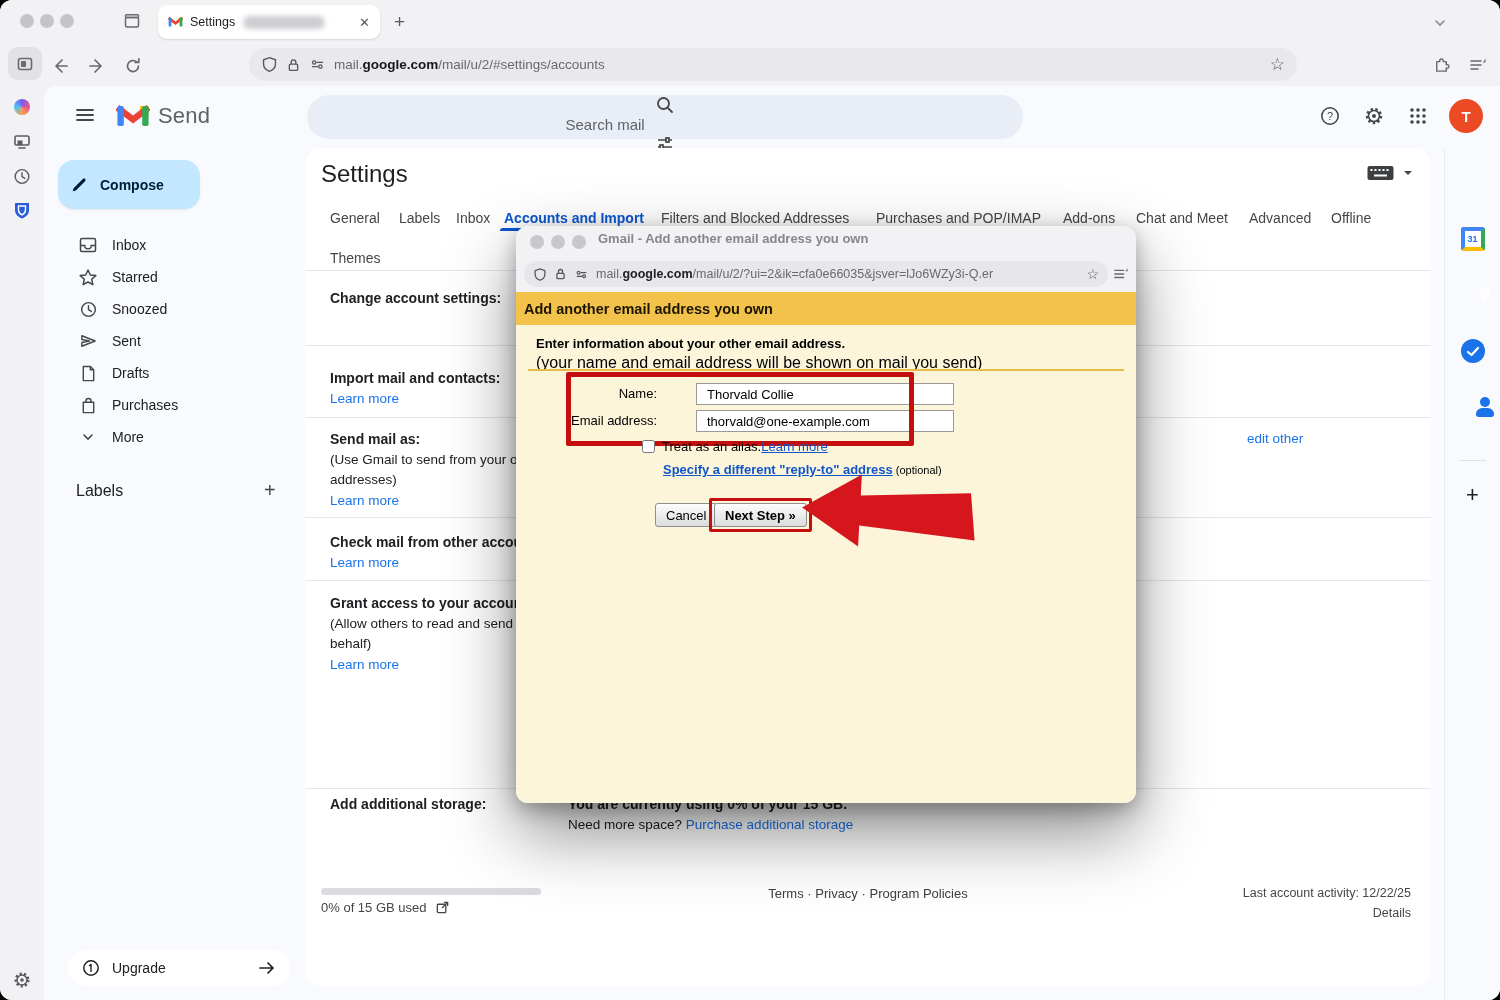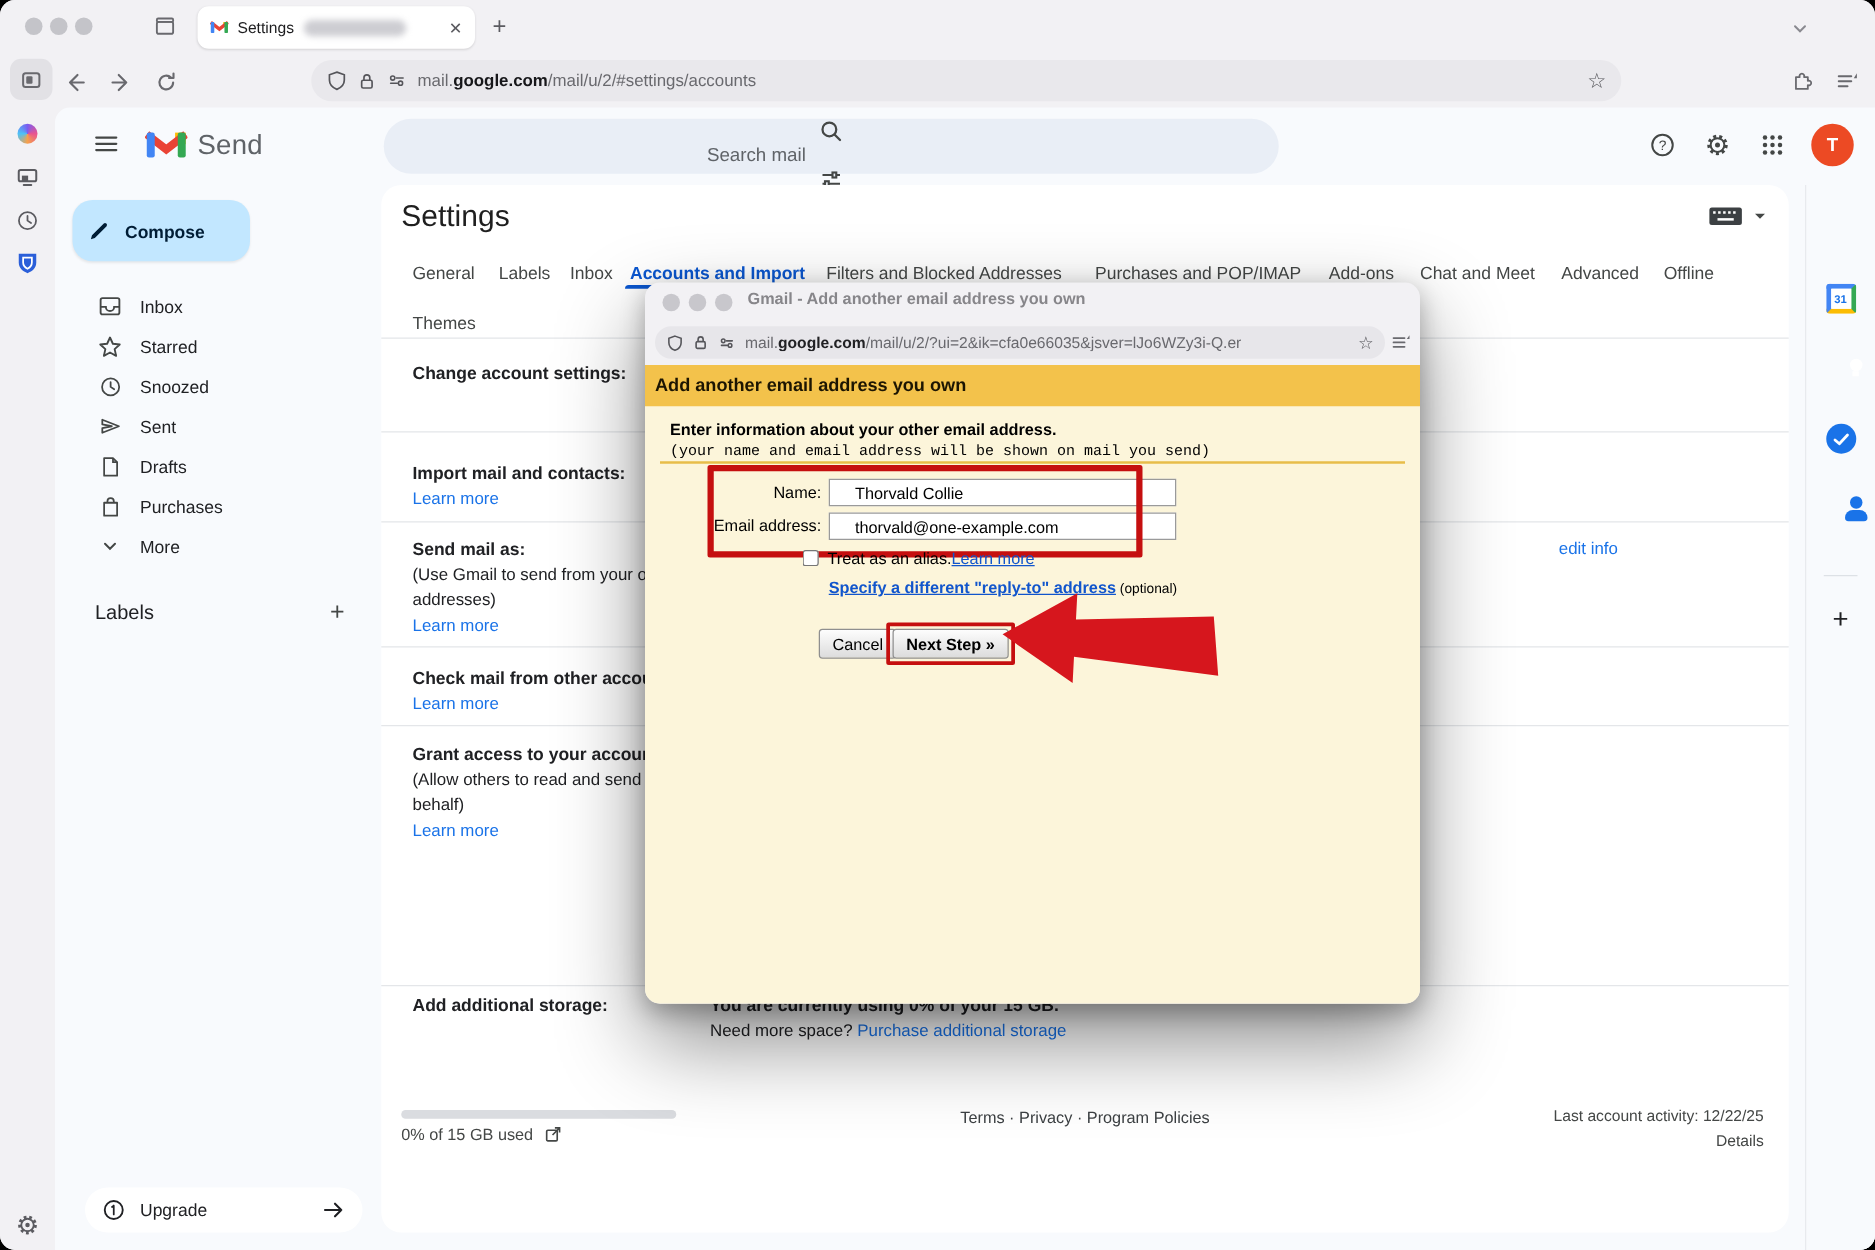--- a/index.html
+++ b/index.html
@@ -82,24 +82,24 @@
   .dtitle{position:absolute;left:82px;top:5px;font-size:13px;font-weight:700;color:#87868a;}
   .durlbar{position:absolute;left:8px;top:35px;width:584px;height:26px;border-radius:13px;background:#e7e6ea;display:flex;align-items:center;padding:0 9px;box-sizing:border-box;}
   .durl{font-size:12.5px;color:#69696e;margin-left:7px;white-space:nowrap;overflow:hidden;}
   .durl b{color:#212124;font-weight:700;}
   .dstar{margin-left:auto;font-size:14px;color:#55555a;}
   .dreader{position:absolute;left:596px;top:40px;color:#69696e;}
   .dcontent{position:absolute;left:0;top:66px;right:0;bottom:0;background:#fcf5da;}
   .goldbar{position:absolute;left:0;top:0;right:0;height:33px;background:#f3c24b;display:flex;align-items:center;}
   .goldbar span{font-size:14.5px;font-weight:700;color:#1c1502;margin-left:8px;}
   .introb{position:absolute;left:20px;top:44px;font-size:13px;font-weight:700;color:#000;}
-  .intron{position:absolute;left:20px;top:62px;font-size:12px;color:#000;font-family:Liberation Mono, monospace;}
+  .intron{position:absolute;left:20px;top:62px;font-size:16px;color:#000;}
   .goldhr{position:absolute;left:12px;top:77px;width:596px;height:2px;background:#e7bd49;}
   .frm-lbl{position:absolute;width:120px;text-align:right;font-size:13px;color:#000;}
-  .frm-in{position:absolute;width:236px;height:20px;border:1px solid #9a9a9a;background:#fff;font-size:13px;font-family:"Liberation Sans",sans-serif;padding:0 20px;color:#000;}
+  .frm-in{position:absolute;width:236px;height:20px;border:1px solid #9a9a9a;background:#fff;font-size:13px;font-family:"Liberation Sans",sans-serif;padding:0 10px;color:#000;margin-left:33px;}
   .redbox{position:absolute;left:50px;top:80px;width:338px;height:64px;border:5px solid #c50f0f;border-radius:2px;pointer-events:none;}
   .aliasrow{position:absolute;left:126px;top:147px;display:flex;align-items:center;font-size:13px;color:#000;}
   .dlink{color:#1155cc;text-decoration:underline;cursor:pointer;}
   .replyrow{position:absolute;left:147px;top:170px;font-size:13px;}
   .opt{font-size:11px;color:#000;text-decoration:none;}
   .btn{position:absolute;height:24px;border:1px solid #8f8f8f;border-radius:3px;background:linear-gradient(#fdfdfd,#dcdcdc);font-size:13px;color:#000;font-family:"Liberation Sans",sans-serif;padding:0 10px;}
   .nextwrap{position:absolute;left:193px;top:206px;border:3px solid #c50f0f;border-radius:2px;padding:2px;}
   .nextwrap .btn2{height:24px;border:1px solid #8f8f8f;border-radius:3px;background:linear-gradient(#fdfdfd,#dcdcdc);font-size:13px;font-weight:700;color:#000;font-family:"Liberation Sans",sans-serif;padding:0 10px;}
   .redarrow{position:absolute;left:282px;top:178px;transform:rotate(3deg);}
   svg{display:block;}
@@ -436,21 +436,21 @@
 
       <span class="hdiv" style="top:197px"></span>
       <span class="rowlbl" style="left:25px;top:222px">Import mail and contacts:</span>
       <span class="lnk" style="left:25px;top:243px">Learn more</span>
 
       <span class="hdiv" style="top:269px"></span>
       <span class="rowlbl" style="left:25px;top:283px">Send mail as:</span>
       <span class="rowtxt" style="left:25px;top:304px">(Use Gmail to send from your other email</span>
       <span class="rowtxt" style="left:25px;top:324px">addresses)</span>
       <span class="lnk" style="left:25px;top:345px">Learn more</span>
-      <span class="lnk" style="left:942px;top:283px">edit info</span>
+      <span class="lnk" style="left:942px;top:283px">edit other</span>
 
       <span class="hdiv" style="top:369px"></span>
       <span class="rowlbl" style="left:25px;top:386px">Check mail from other accounts:</span>
       <span class="lnk" style="left:25px;top:407px">Learn more</span>
 
       <span class="hdiv" style="top:432px"></span>
       <span class="rowlbl" style="left:25px;top:447px">Grant access to your account:</span>
       <span class="rowtxt" style="left:25px;top:468px">(Allow others to read and send mail on your</span>
       <span class="rowtxt" style="left:25px;top:488px">behalf)</span>
       <span class="lnk" style="left:25px;top:509px">Learn more</span>

